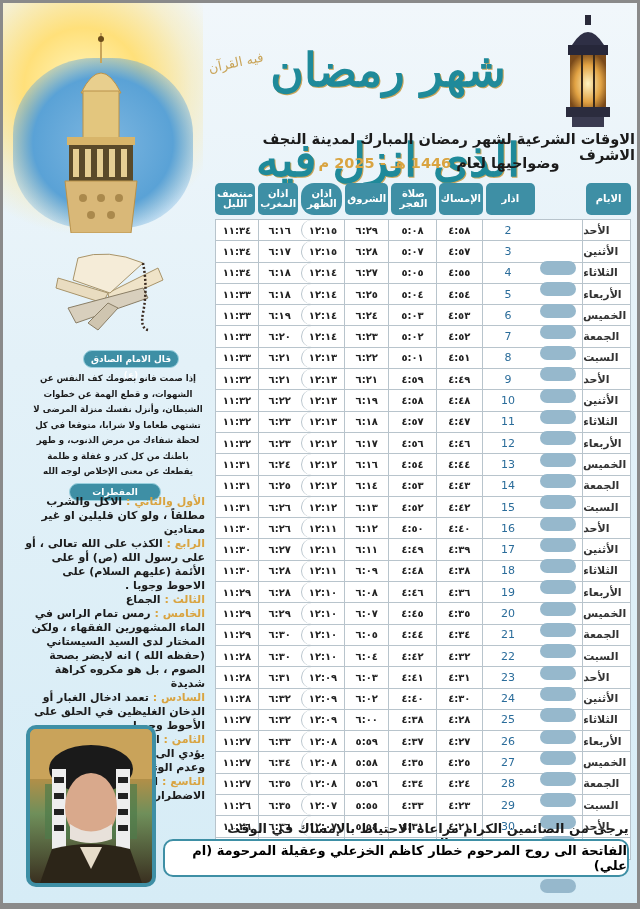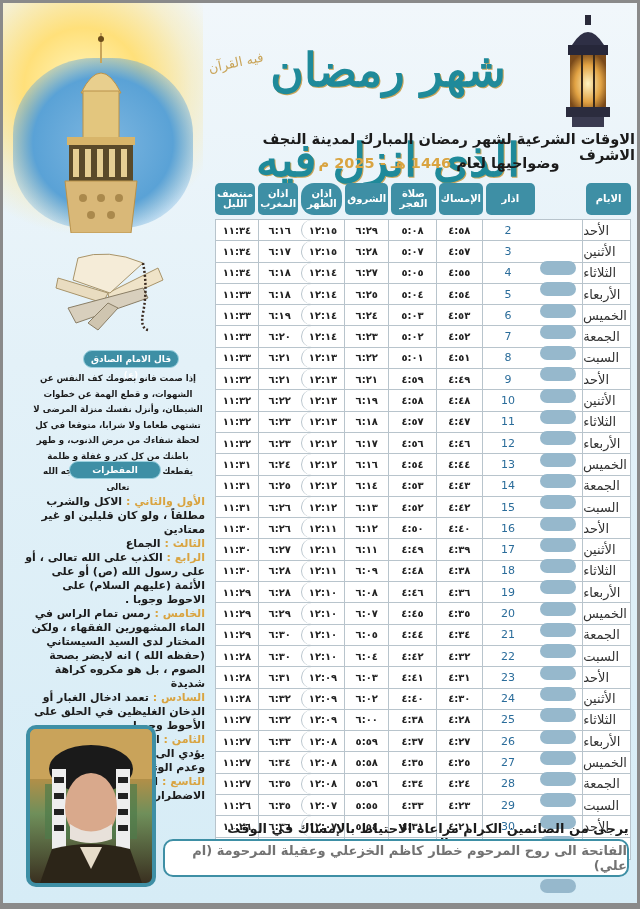--- a/index.html
+++ b/index.html
@@ -57,48 +57,48 @@
     display: flex; align-items: center; justify-content: center; text-align: center; line-height: 1.05;
     direction: rtl; padding: 0 2px;
   }
   .tbody { margin-top: 4px; background: #fff; border: 1px solid #b8c4cc; }
   .tr { display: flex; flex-direction: row-reverse; height: 21.3px; border-bottom: 1px solid #b8c4cc; }
   .tr:last-child { border-bottom: none; }
   .td {
     display: flex; align-items: center; justify-content: center; font-size: 10px; font-weight: bold;
     color: #222; border-left: 1px solid #b8c4cc; direction: rtl;
   }
-  .td.day { font-weight: normal; color: #333; font-size: 13px; justify-content: flex-end; padding-right: 4px; border-left: 1px solid #b8c4cc; }
+  .td.day { font-weight: bold; color: #333; font-size: 11px; justify-content: flex-end; padding-right: 4px; border-left: 1px solid #b8c4cc; }
   .td.ram { }
   .pill { width: 36px; height: 14px; background: #96b8cc; border-radius: 7px; }
   .td.adhar { color: #2a6c9a; font-weight: normal; font-size: 11px; }
   .c-day { width: 48px; } .c-ram { width: 49px; margin-top: 48px; } .c-adhar { width: 52px; }
   .c-imsak { width: 46px; } .c-fajr { width: 48px; } .c-shuruq { width: 44px; }
   .c-dhuhr { width: 44px; border-radius: 13px; } .c-maghrib { width: 43px; } .c-midnight { width: 42px; border-left: none !important; }
 
   .note {
     position: absolute; left: 220px; top: 818px; width: 410px; direction: rtl; text-align: center;
     font-size: 13px; font-weight: bold; color: #1b1b1b;
   }
   .banner {
     position: absolute; left: 160px; top: 836px; width: 466px; height: 38px;
     background: #fff; border: 2px solid #3e8fa5; border-radius: 10px;
     display: flex; align-items: center; justify-content: center; direction: rtl;
-    font-size: 13px; font-weight: bold; color: #737373;
+    font-size: 13px; font-weight: bold; color: #000000;
   }
 
   
   .quran { position: absolute; left: 45px; top: 245px; width: 125px; height: 85px; }
   .badge {
     position: absolute; background: #3e8fa5; color: #fff; border-radius: 9px;
     font-size: 9px; font-weight: bold; text-align: center; direction: rtl;
     border: 1px solid #9ad0de; line-height: 16px;
   }
   .badge.quote { left: 80px; top: 347px; width: 96px; height: 18px; }
-  .badge.muftirat { left: 66px; top: 458px; width: 92px; height: 18px; }
+  .badge.muftirat { left: 66px; top: 480px; width: 92px; height: 18px; }
   .quote-text {
     position: absolute; left: 30px; top: 368px; width: 170px; direction: rtl; text-align: center;
     font-size: 8.6px; line-height: 15.5px; color: #1b1b1b; font-weight: bold;
   }
   .muftirat-list {
     position: absolute; left: 22px; top: 492px; width: 180px; direction: rtl; text-align: right;
     font-size: 11px; line-height: 14px; color: #1b1b1b; font-weight: bold;
   }
   .muftirat-list .lbl { color: #d9a441; }
   .photo {
@@ -591,22 +591,22 @@
     <path d="M40 75 L60 55 L70 60 L50 82 Z" fill="#cfc5b0" stroke="#8a7e66"></path>
     <path d="M95 15 Q100 40 95 65 Q92 80 100 82" fill="none" stroke="#3a2a20" stroke-width="2.5" stroke-dasharray="2 2"></path>
   </svg>
 
   <div class="badge quote">قال الامام الصادق (ع)</div>
   <div class="quote-text">إذا صمت فانو بصومك كف النفس عن الشهوات، و قطع الهمة عن خطوات الشيطان، وأنزل نفسك منزلة المرضى لا تشتهي طعاما ولا شرابا، متوقعا في كل لحظة شفاءك من مرض الذنوب، و طهر باطنك من كل كدر و غفلة و ظلمة يقطعك عن معنى الإخلاص لوجه الله تعالى</div>
 
   <div class="badge muftirat">المفطرات</div>
   <div class="muftirat-list" id="muftirat">
       <div><span class="lbl">الأول والثاني :</span> <span>الاكل والشرب مطلقاً ، ولو كان قليلين او غير معتادين</span></div>
+      <div><span class="lbl">الرابع :</span> <span>الكذب على الله تعالى ، أو على رسول الله (ص) أو على الأئمة (عليهم السلام) على الاحوط وجوبا .</span></div>
       <div><span class="lbl">الثالث :</span> <span>الجماع</span></div>
-      <div><span class="lbl">الرابع :</span> <span>الكذب على الله تعالى ، أو على رسول الله (ص) أو على الأئمة (عليهم السلام) على الاحوط وجوبا .</span></div>
       <div><span class="lbl">الخامس :</span> <span>رمس تمام الراس في الماء المشهورين الفقهاء ، ولكن المختار لدى السيد السيستاني (حفظه الله ) انه لايضر بصحة الصوم ، بل هو مكروه كراهة شديدة</span></div>
       <div><span class="lbl">السادس :</span> <span>تعمد ادخال الغبار أو الدخان الغليظين في الحلق على الأحوط وجوبا .</span></div>
       <div><span class="lbl">الثامن :</span> <span>انزال المني بفعل ما يؤدي الى نزوله مع احتمال ذلك وعدم الوثوق بعدم نزوله .</span></div>
       <div><span class="lbl">التاسع :</span> <span>الاحتقان بالمائع ولو مع الاضطرار اليه لمرض .</span></div>
     </div>
 
   <div class="photo">
     <svg width="122" height="154" viewBox="0 0 122 154">
       <rect x="0" y="0" width="122" height="50" fill="#c9a35a"></rect>
       <rect x="15" y="55" width="92" height="55" fill="#4f7a4a" opacity="0.7"></rect>

